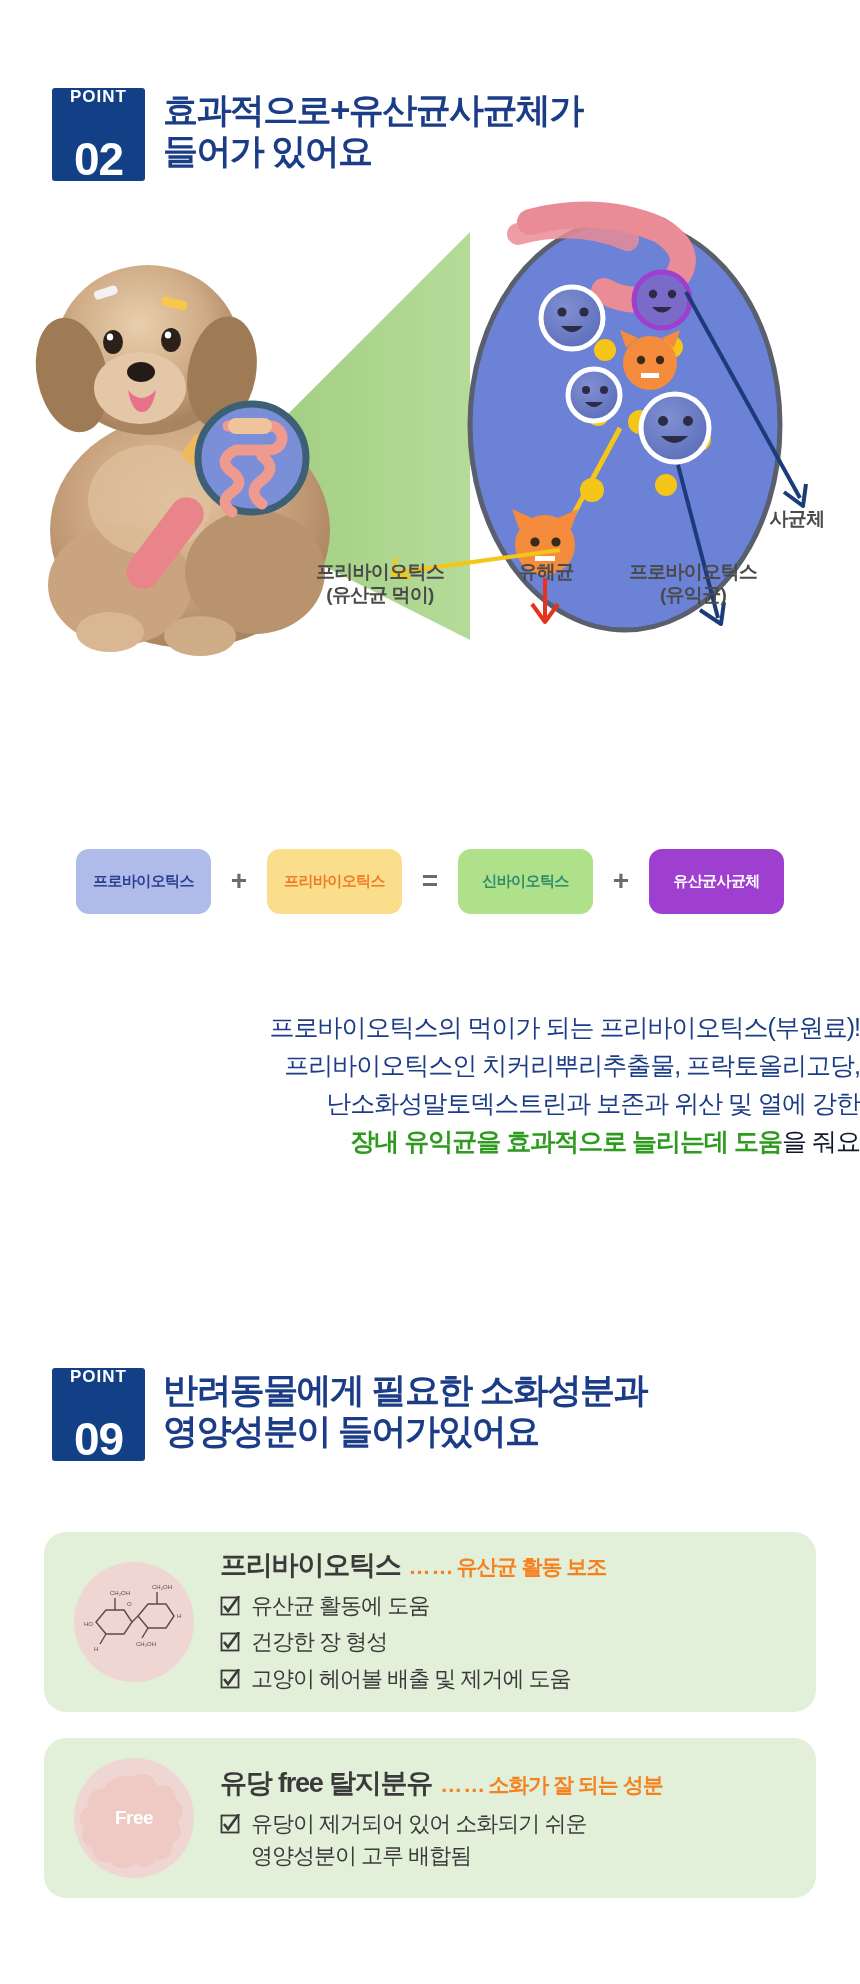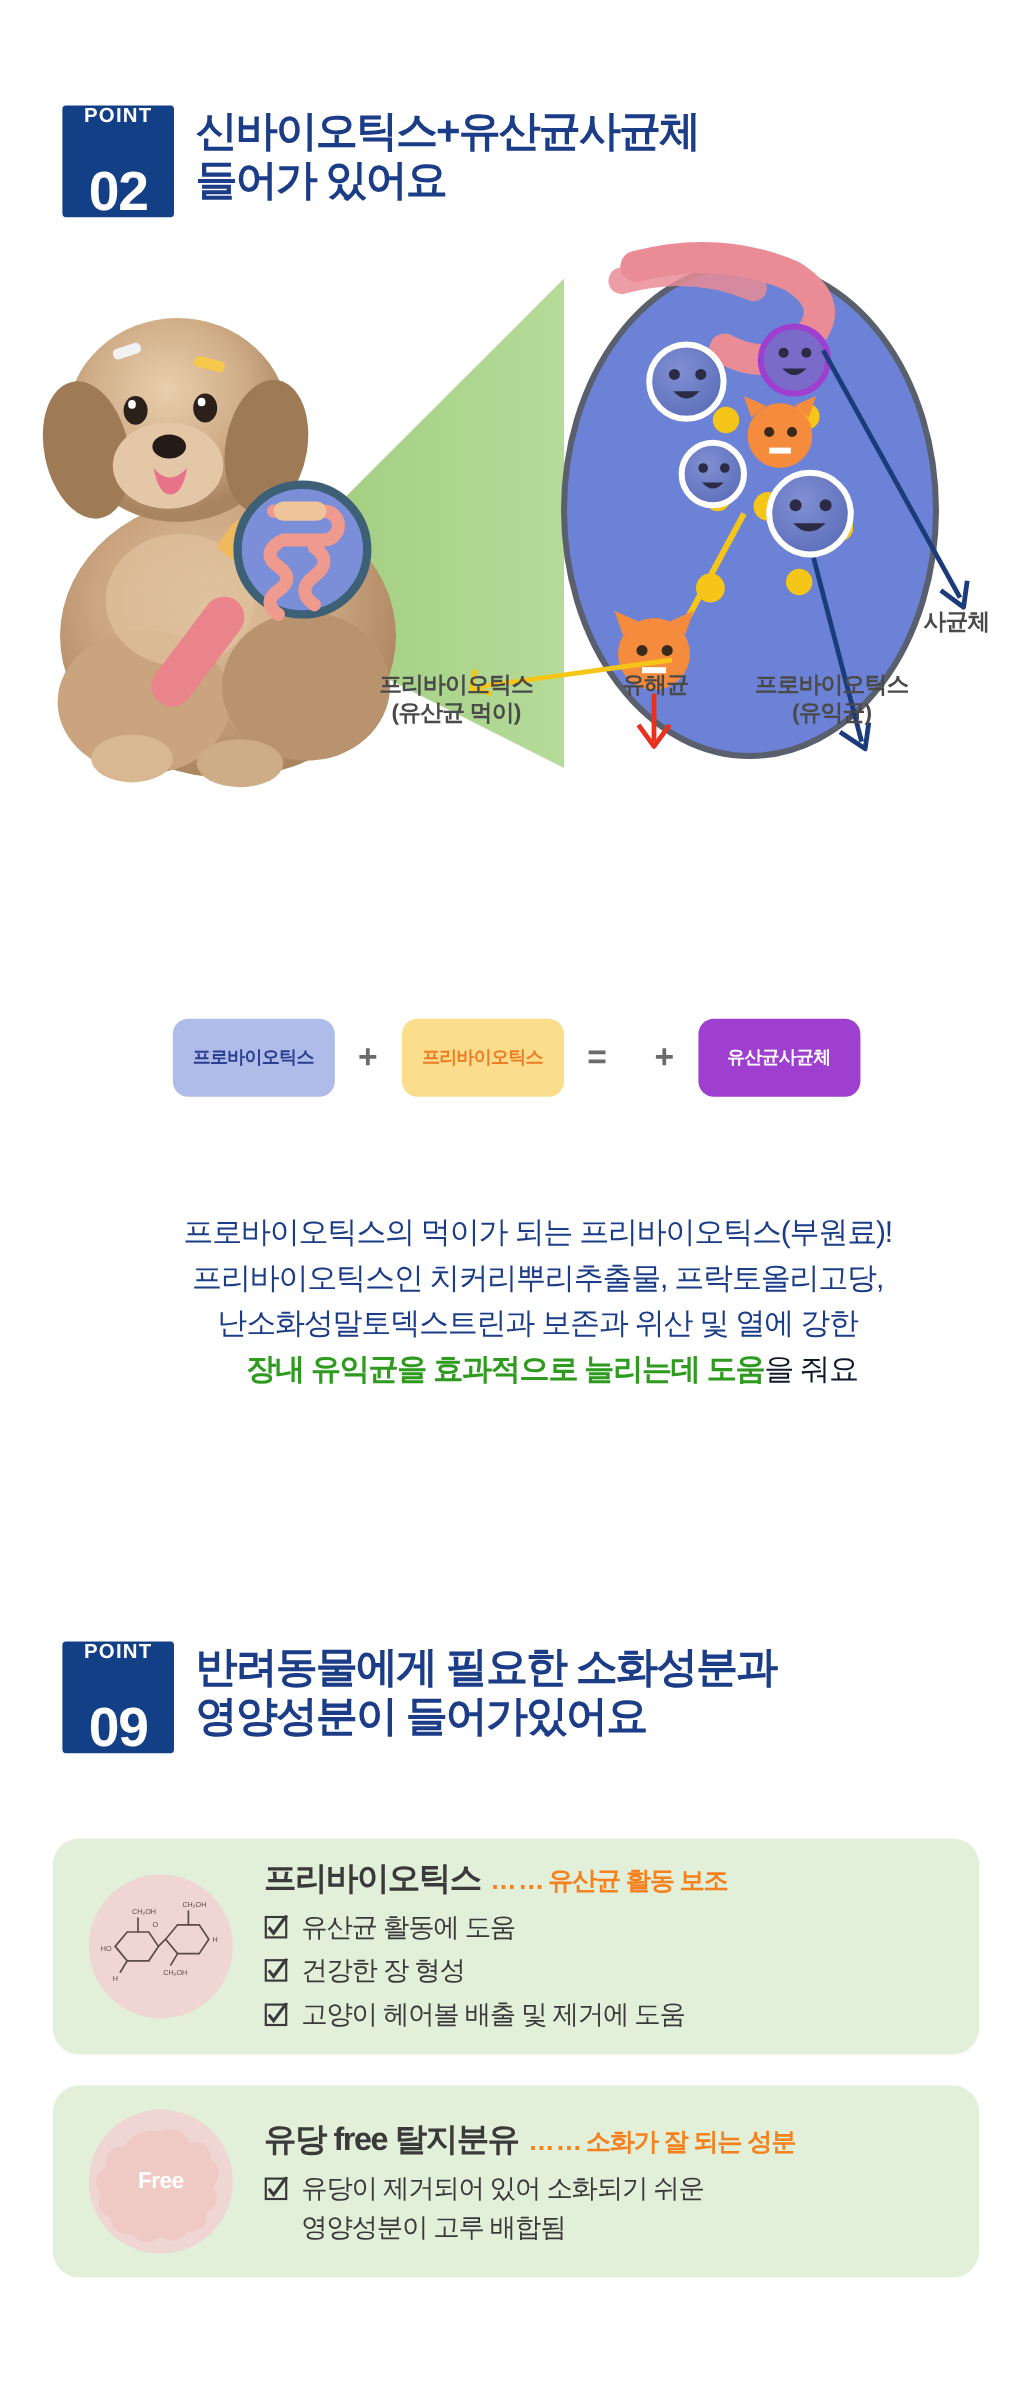--- a/index.html
+++ b/index.html
@@ -57,21 +57,21 @@
     line-height:1;
   }
   .eq-probiotics { width:135px; background:#AFBBE8; color:#2C3E8F; }
   .eq-prebiotics { width:135px; background:#FBDE8C; color:#F07B26; }
   .eq-synbiotics { width:135px; background:#AFE08A; color:#2E8B6E; }
   .eq-postbiotics{ width:135px; background:#9E3FD0; color:#ffffff; }
 
   
   .para {
     position:absolute; left:0; top:1008px; width:860px;
-    text-align:center; color:#1B3C86; font-size:25px; line-height:1.52;
+    text-align:right; color:#1B3C86; font-size:25px; line-height:1.52;
     letter-spacing:-1px;
     padding-left:36px;
   }
   .para .hl { color:#2E9A1E; font-weight:bold;margin-left:24px; }
   .para .tail { color:#0f172a; }
 
   
   .card {
     position:absolute; left:44px; width:772px; background:#E2EFD9;
     border-radius:22px; display:flex; align-items:center;
@@ -105,21 +105,21 @@
 <body>
 
 <div class="page">
 
   <div class="point-header" style="left:52px; top:88px;">
     <div class="point-badge">
       <span class="pb-word">POINT</span>
       <span class="pb-num">02</span>
     </div>
     <div class="point-title">
-      <span class="ln">신바이오틱스+유산균사균체</span>
+      <span class="ln">효과적으로+유산균사균체가</span>
       <span class="ln">들어가 있어요</span>
     </div>
   </div>
 
   <div class="hero">
     <svg width="860" height="470" viewBox="0 0 860 470" xmlns="http://www.w3.org/2000/svg">
       <defs>
         <radialGradient id="furG" cx="45%" cy="38%" r="62%">
           <stop offset="0%" stop-color="#E3C4A2"></stop>
           <stop offset="55%" stop-color="#CBA681"></stop>
@@ -273,20 +273,21 @@
       <span>(유익균)</span>
     </div>
     <div class="arrow-label" style="left:752px; top:307px; width:90px;">사균체</div>
   </div>
 
   <div class="eq-row">
     <div class="eq-box eq-probiotics">프로바이오틱스</div>
     <div class="eq-op">+</div>
     <div class="eq-box eq-prebiotics">프리바이오틱스</div>
     <div class="eq-op">=</div>
+    <div class="eq-box eq-synbiotics">신바이오틱스</div>
     <div class="eq-op">+</div>
     <div class="eq-box eq-postbiotics">유산균사균체</div>
   </div>
 
   <div class="para">
     <div>프로바이오틱스의 먹이가 되는 프리바이오틱스(부원료)!</div>
     <div>프리바이오틱스인 치커리뿌리추출물, 프락토올리고당,</div>
     <div>난소화성말토덱스트린과 보존과 위산 및 열에 강한</div>
     <div>
       <span class="hl">장내 유익균을 효과적으로 늘리는데 도움</span><span class="tail">을 줘요</span>

